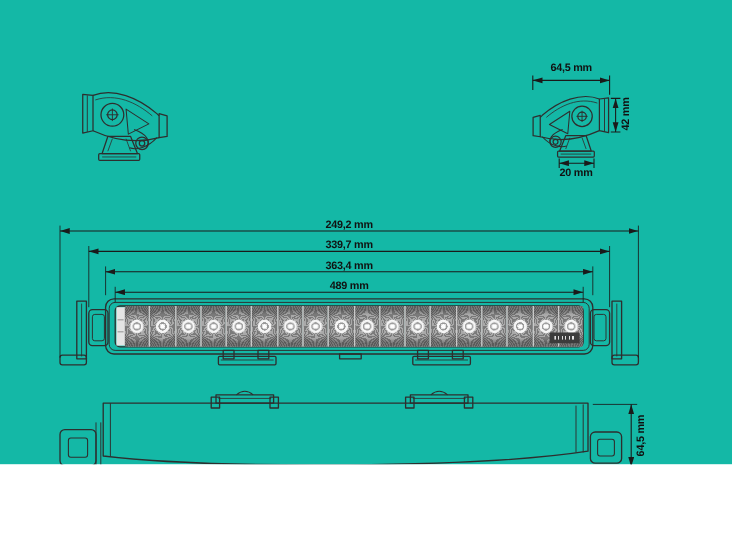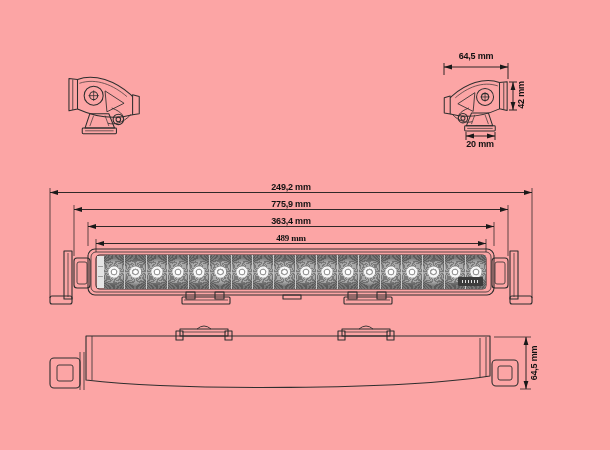--- a/index.html
+++ b/index.html
@@ -1,17 +1,17 @@
 <!DOCTYPE html>
 <html><head>
 <meta charset="utf-8">
 <style>
   html,body{margin:0;padding:0;background:#fff;}
   .canvas{
-    position:relative;width:610px;height:450px;background:#fca5a5;overflow:hidden;
+    position:relative;width:610px;height:387px;background:#14b8a6;overflow:hidden;
     font-family:"Liberation Sans", sans-serif;
   }
   svg{position:absolute;left:0;top:0;}
   .dim-label{
     position:absolute;font-size:9px;font-weight:700;color:#111;
     text-align:center;white-space:nowrap;letter-spacing:-0.2px;line-height:10px;
   }
   .rot{transform:rotate(-90deg);transform-origin:center center;}
   .led-strip{
     position:absolute;left:104px;top:255px;width:382px;height:34px;
@@ -225,18 +225,18 @@
     </div>
   <div class="brand-badge">
       <div class="specks"></div>
     </div>
 
   <div class="dim-label" style="left:446px;top:51px;width:60px;">64,5 mm</div>
   <div class="dim-label rot" style="left:501px;top:90px;width:40px;">42 mm</div>
   <div class="dim-label" style="left:450px;top:139px;width:60px;">20 mm</div>
 
   <div class="dim-label" style="left:251px;top:182px;width:80px;">249,2 mm</div>
-  <div class="dim-label" style="left:251px;top:199px;width:80px;">775,9 mm</div>
+  <div class="dim-label" style="left:251px;top:199px;width:80px;">339,7 mm</div>
   <div class="dim-label" style="left:251px;top:216px;width:80px;">363,4 mm</div>
-  <div class="dim-label" style="left:251px;top:233px;width:80px;font-family:Liberation Serif, serif;">489 mm</div>
+  <div class="dim-label" style="left:251px;top:233px;width:80px;">489 mm</div>
 
   <div class="dim-label rot" style="left:504px;top:358px;width:60px;">64,5 mm</div>
 </div>
 
 </body></html>

